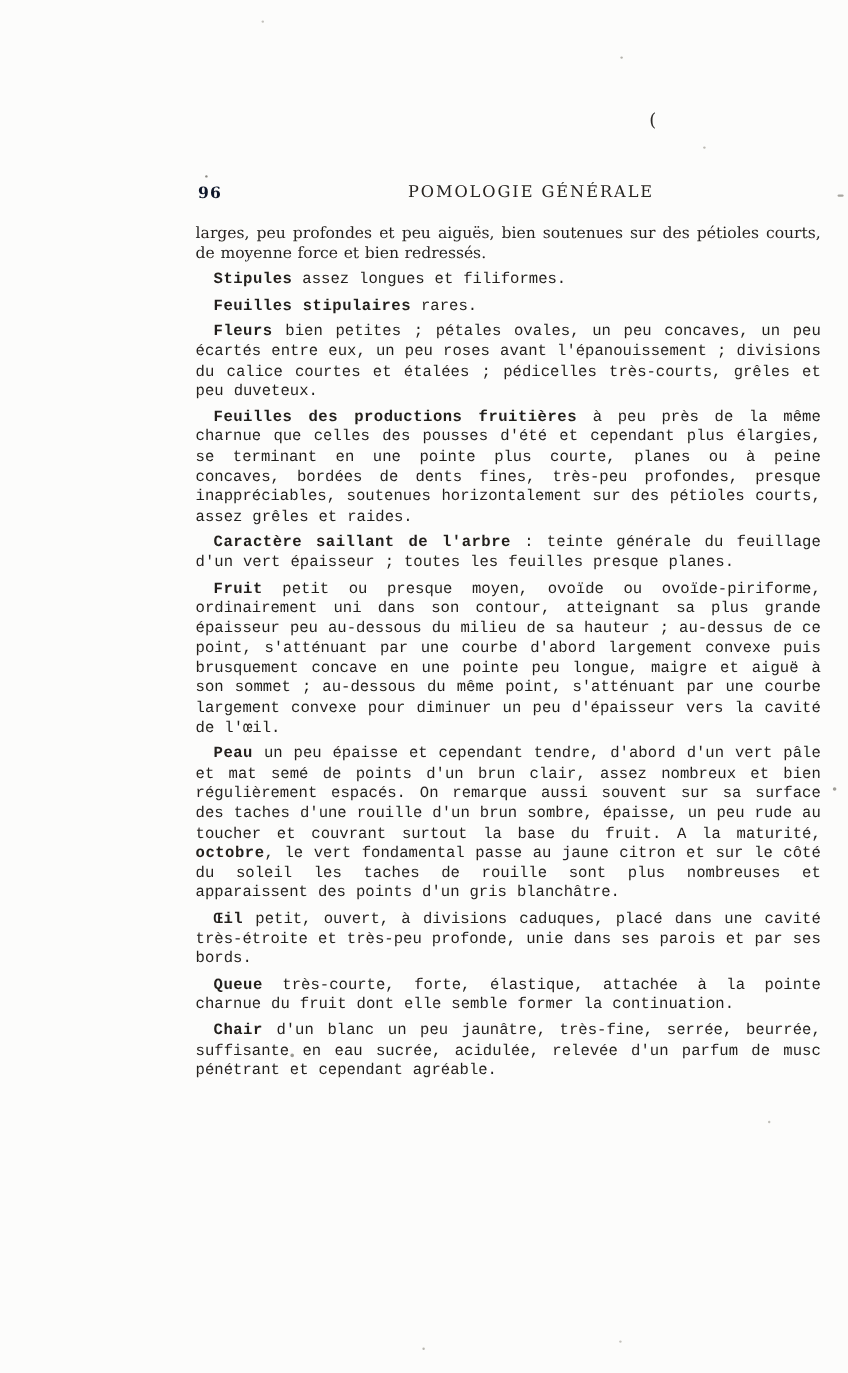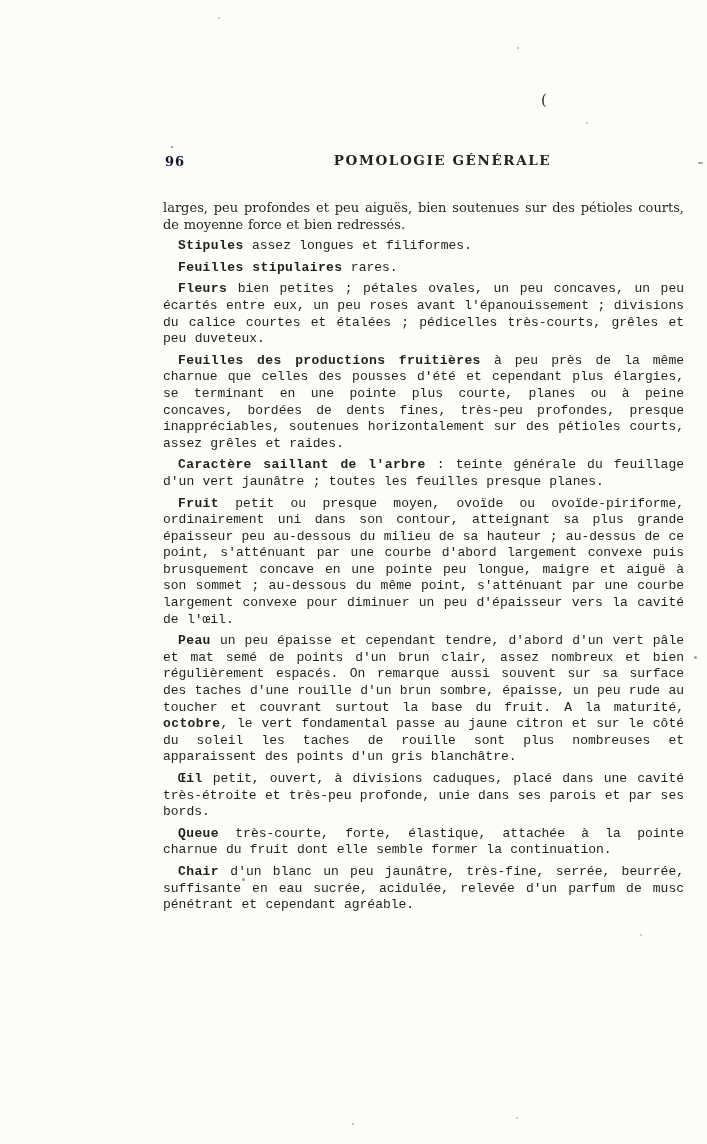--- a/index.html
+++ b/index.html
@@ -20,32 +20,32 @@
   }
   .pagenum {
     position: absolute; left: 2px; top: 2px;
     font-size: 13px; font-weight: bold; letter-spacing: 1px;
     color: #0f172a;
   }
   .running-title {
     position: absolute; left: 30px; right: -8px; top: 0;
     text-align: center;
     font-size: 13.5px; letter-spacing: 1.6px;
-    font-weight: 700;
+    font-weight: 400;
     color: #26231f;
     white-space: nowrap;
   }
   .body-text {
     position: absolute; left: 163px; top: 187px; width: 521px;
     text-align: justify;
     font-size: 13px; line-height: 16.6px;
     word-spacing: 0.5px;
   }
   .para { margin: 5px 0 0 0; }
-  .para:first-child { margin-top: 13px; }
+  .para:first-child { margin-top: 0; }
   .para.indent { text-indent: 15px; font-family: Liberation Mono, monospace; }
   .para b { font-weight: bold; letter-spacing: 0.4px; }
   .paren-mark {
     position: absolute; left: 541px; top: 91px;
     font-size: 15px; color: #2e2c2a;
     font-family: "DejaVu Serif", serif;
   }
   .speck {
     position: absolute; border-radius: 50%;
     background: #9a9892;
@@ -83,21 +83,21 @@
     <span class="pagenum">96</span>
     <span class="running-title">POMOLOGIE GÉNÉRALE</span>
   </div>
 
   <div class="body-text">
       <p class="para"><span>larges, peu profondes et peu aiguës, bien soutenues sur des pétioles courts, de moyenne force et bien redressés.</span></p>
       <p class="para indent"><b>Stipules</b><span> assez longues et filiformes.</span></p>
       <p class="para indent"><b>Feuilles stipulaires</b><span> rares.</span></p>
       <p class="para indent"><b>Fleurs</b><span> bien petites ; pétales ovales, un peu concaves, un peu écartés entre eux, un peu roses avant l'épanouissement ; divisions du calice courtes et étalées ; pédicelles très-courts, grêles et peu duveteux.</span></p>
       <p class="para indent"><b>Feuilles des productions fruitières</b><span> à peu près de la même charnue que celles des pousses d'été et cependant plus élargies, se terminant en une pointe plus courte, planes ou à peine concaves, bordées de dents fines, très-peu profondes, presque inappréciables, soutenues horizontalement sur des pétioles courts, assez grêles et raides.</span></p>
-      <p class="para indent"><b>Caractère saillant de l'arbre</b><span> : teinte générale du feuillage d'un vert jaunâtre ; toutes les feuilles presque planes.</span></p>
+      <p class="para indent"><b>Caractère saillant de l'arbre</b><span> : teinte générale du feuillage d'un vert épaisseur ; toutes les feuilles presque planes.</span></p>
       <p class="para indent"><b>Fruit</b><span> petit ou presque moyen, ovoïde ou ovoïde-piriforme, ordinairement uni dans son contour, atteignant sa plus grande épaisseur peu au-dessous du milieu de sa hauteur ; au-dessus de ce point, s'atténuant par une courbe d'abord largement convexe puis brusquement concave en une pointe peu longue, maigre et aiguë à son sommet ; au-dessous du même point, s'atténuant par une courbe largement convexe pour diminuer un peu d'épaisseur vers la cavité de l'œil.</span></p>
       <p class="para indent"><b>Peau</b><span> un peu épaisse et cependant tendre, d'abord d'un vert pâle et mat semé de points d'un brun clair, assez nombreux et bien régulièrement espacés. On remarque aussi souvent sur sa surface des taches d'une rouille d'un brun sombre, épaisse, un peu rude au toucher et couvrant surtout la base du fruit. A la maturité, </span><b>octobre</b><span>, le vert fondamental passe au jaune citron et sur le côté du soleil les taches de rouille sont plus nombreuses et apparaissent des points d'un gris blanchâtre.</span></p>
       <p class="para indent"><b>Œil</b><span> petit, ouvert, à divisions caduques, placé dans une cavité très-étroite et très-peu profonde, unie dans ses parois et par ses bords.</span></p>
       <p class="para indent"><b>Queue</b><span> très-courte, forte, élastique, attachée à la pointe charnue du fruit dont elle semble former la continuation.</span></p>
       <p class="para indent"><b>Chair</b><span> d'un blanc un peu jaunâtre, très-fine, serrée, beurrée, suffisante en eau sucrée, acidulée, relevée d'un parfum de musc pénétrant et cependant agréable.</span></p>
     </div>
 
 </div>
 
 </body></html>

